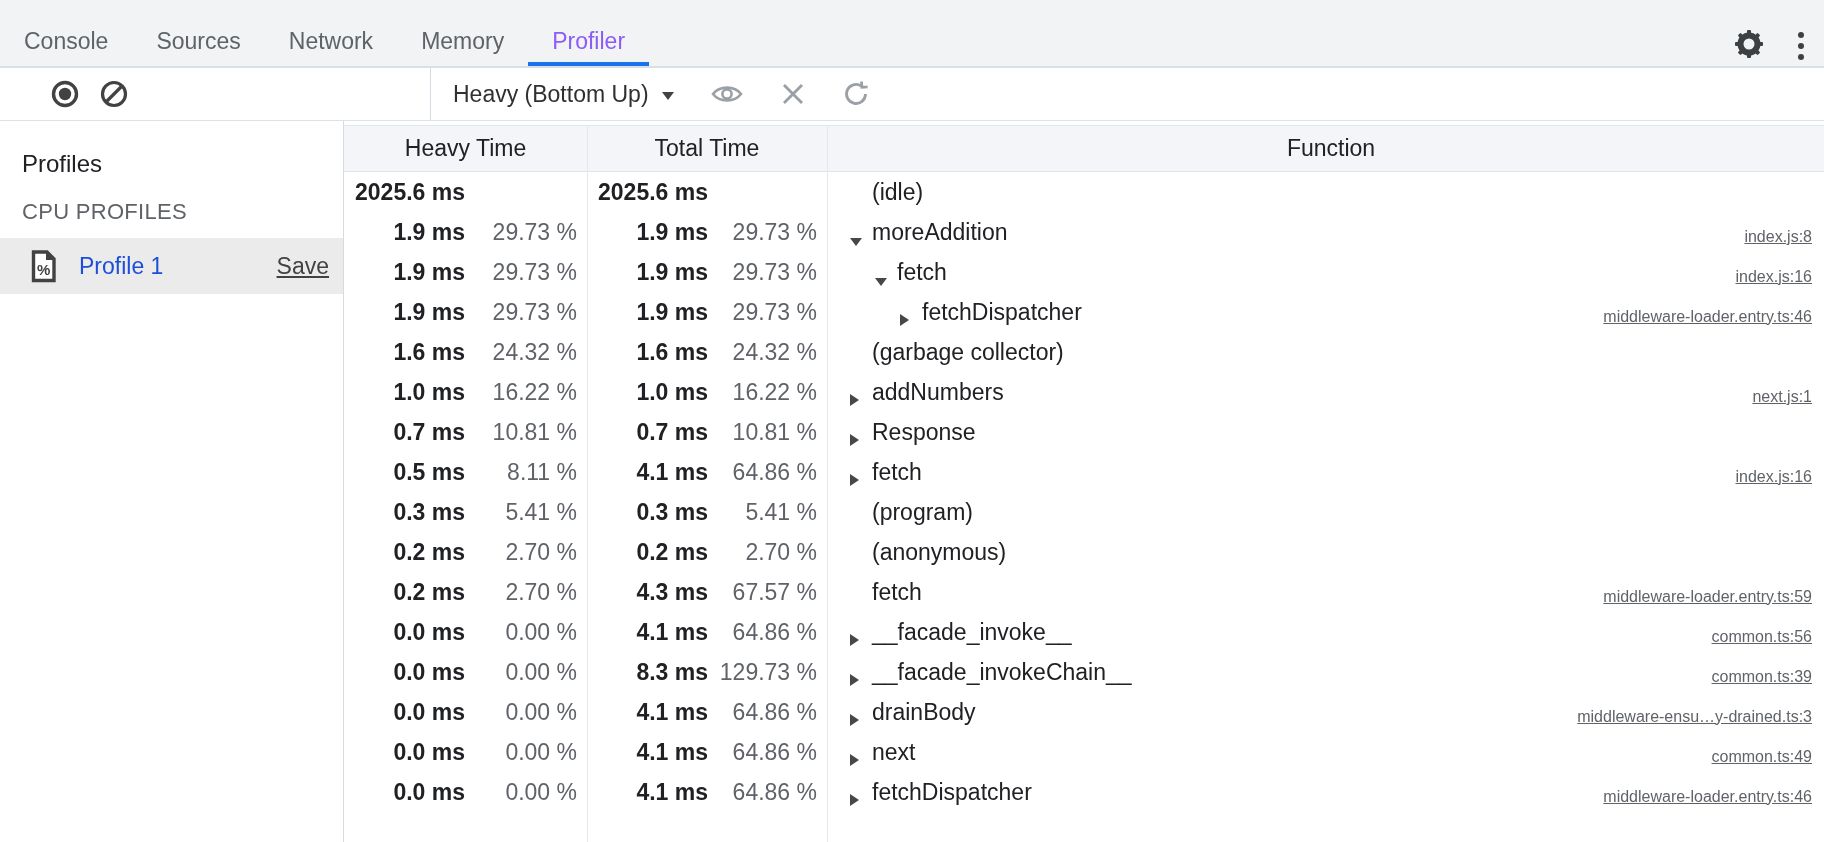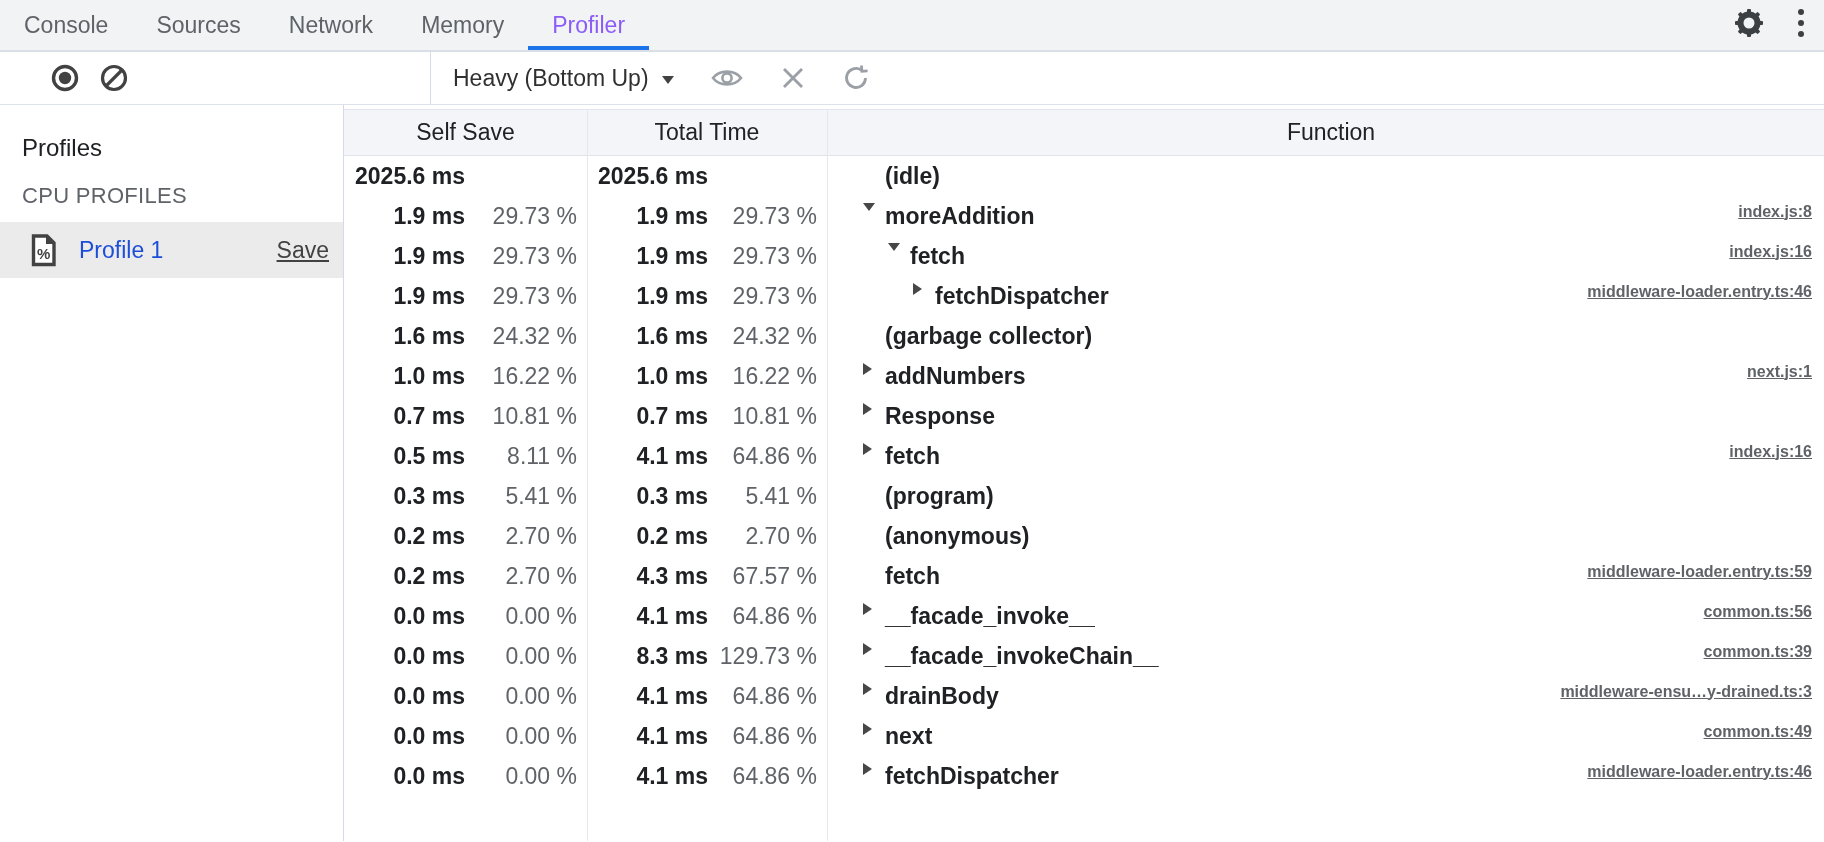--- a/index.html
+++ b/index.html
@@ -1,21 +1,21 @@
 <!DOCTYPE html>
 <html><head>
 <meta charset="utf-8">
 <style>
   * { box-sizing: border-box; }
   html,body { margin:0; padding:0; }
   body { font-family:"Liberation Sans", sans-serif; background:#fff; }
   .app { width:1824px; height:842px; position:relative; overflow:hidden; background:#fff; }
 
   
-  .tabbar { height:52px; background:#f1f3f4; border-bottom:2px solid #d9dee7; display:flex; align-items:center; }
+  .tabbar { height:68px; background:#f1f3f4; border-bottom:2px solid #d9dee7; display:flex; align-items:flex-end; }
   .tab { padding:0 24px; line-height:50px; font-size:23px; color:#5f6368; position:relative; white-space:nowrap; cursor:default; }
   .tab.active { color:#8b5cf6; }
   .tab.active::after { content:""; position:absolute; left:0; right:0; bottom:0; height:4px; background:#1a73e8; }
   .tabbar-spacer { flex:1; }
   .tabbar-sep { width:1px; background:#d5d9e0; margin:9px 0; }
   .icon-btn { display:flex; align-items:center; justify-content:center; width:58px; cursor:default; }
 
   
   .toolbar { height:53px; display:flex; border-bottom:1px solid #dde2ea;padding-left:32px; }
   .toolbar-left { width:399px; border-right:1px solid #d5dbe5; display:flex; align-items:center; padding-left:18px; gap:19px; }
@@ -41,21 +41,21 @@
   .h-cell { line-height:45px; white-space:nowrap; }
   .h-self { width:243px; text-align:center; }
   .h-total { width:240px; text-align:center; }
   .h-fn { flex:1; padding-left:11px; text-align:center; }
   .grid-rows { position:absolute; top:51px; left:0; right:0; }
   .grid-row { height:40px; display:flex; align-items:center; font-size:23px; color:#202124; }
   .c-time { display:flex; align-items:center; }
   .c-self { width:243px; } .c-total { width:240px; }
   .ms { width:121px; text-align:right; color:#202124; white-space:nowrap;font-weight:bold; }
   .pct { flex:1; text-align:right; padding-right:10px; color:#5f6368; white-space:nowrap; }
-  .c-fn { flex:1; display:flex; align-items:flex-start; padding-left:36px; min-width:0;font-weight:bold; }
+  .c-fn { flex:1; display:flex; align-items:flex-end; padding-left:23px; min-width:0; }
   .tree-indent { display:inline-block; height:1px; flex:none; }
   .tree-arrow { width:20px; flex:none; display:flex; align-items:center; }
   .tree-arrow.expanded::before { content:""; border-left:6px solid transparent; border-right:6px solid transparent; border-top:8px solid #474747; }
   .tree-arrow.collapsed::before { content:""; border-top:6px solid transparent; border-bottom:6px solid transparent; border-left:9px solid #474747; }
   .fn-name { margin-left:2px; white-space:nowrap; }
   .fn-link { margin-left:auto; padding-right:12px; color:#5f6368; text-decoration:underline; font-size:16px; white-space:nowrap; cursor:pointer; }
 </style>
 </head>
 <body>
 
@@ -153,21 +153,21 @@
         </span>
         <span class="profile-name">Profile 1</span>
         <a class="profile-save">Save</a>
       </div>
     </div>
 
     <div class="main">
       <div class="col-line l1"></div>
       <div class="col-line l2"></div>
       <div class="grid-header">
-        <div class="h-cell h-self">Self Save</div>
+        <div class="h-cell h-self">Heavy Time</div>
         <div class="h-cell h-total">Total Time</div>
         <div class="h-cell h-fn">Function</div>
       </div>
       <div class="grid-rows">
           <div class="grid-row">
             <div class="c-time c-self">
               <span class="ms">2025.6 ms</span>
               <span class="pct"></span>
             </div>
             <div class="c-time c-total">

